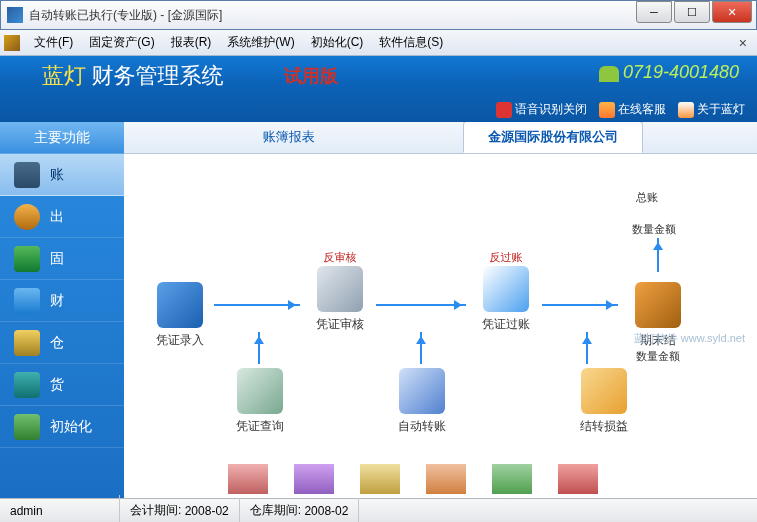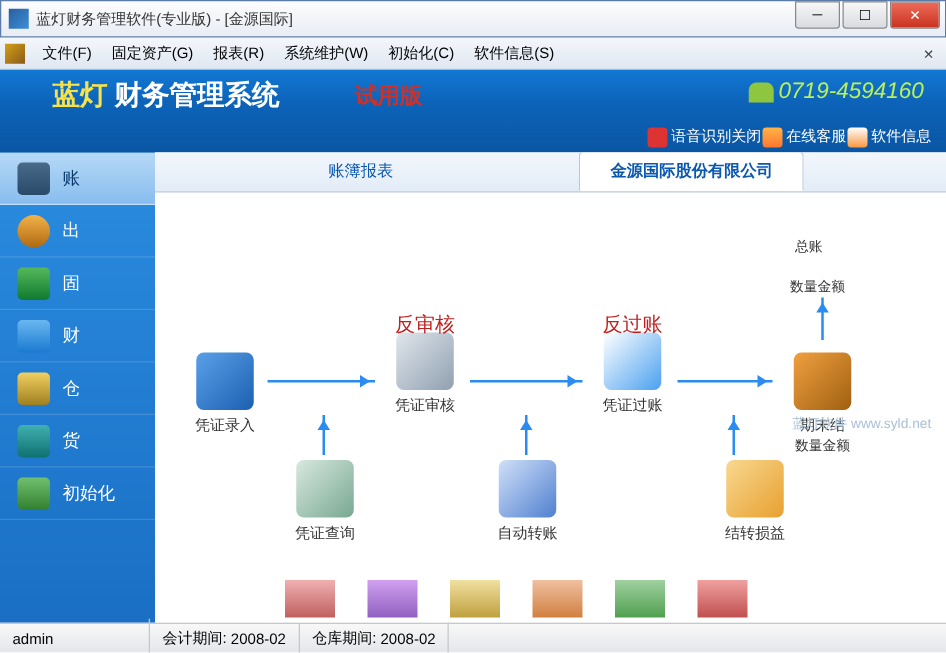--- a/index.html
+++ b/index.html
@@ -14,27 +14,27 @@
 .win-btn.close { background: linear-gradient(#ef6a5a,#c83420); color: #fff; width: 40px; }
 
 
 .menubar { height: 26px; background: linear-gradient(#f4f7fb,#dfe7f2); border-bottom: 1px solid #a9bad0; display: flex; align-items: center; padding: 0 4px; font-size: 12px; }
 .menubar .mb-icon { width: 16px; height: 16px; background: linear-gradient(135deg,#d4a017,#8b5a1b); margin-right: 6px; }
 .menubar .mitem { padding: 3px 8px; cursor: pointer; }
 .menubar .mb-close { margin-left: auto; font-size: 14px; padding: 0 6px; color: #444; cursor: pointer; }
 
 
 .banner { height: 66px; background: linear-gradient(#1278d4, #0c63b8 40%, #0a56a4); position: relative; color: #fff; }
-.banner .brand { position: absolute; left: 42px; top: 5px; font-size: 22px; font-weight: bold; color: #f8e24a; font-family: KaiTi, serif; }
+.banner .brand { position: absolute; left: 42px; top: 5px; font-size: 22px; font-weight: normal; color: #f8e24a; font-family: KaiTi, serif; }
 .banner .brand .sys { color: #fff; }
 .banner .trial { position: absolute; left: 284px; top: 8px; font-size: 18px; font-family: KaiTi, serif; color: #d03026; font-weight: bold; }
 .banner .eng { position: absolute; left: 46px; top: 42px; font-size: 12px; font-weight: bold; letter-spacing: 1px; }
 .banner .phone { position: absolute; right: 18px; top: 6px; font-size: 18px; font-style: italic; color: #baf05a; font-family: "Comic Sans MS", cursive; }
 .banner .phone-icon { display: inline-block; width: 20px; height: 16px; background: #8ec73f; border-radius: 6px 6px 0 0; margin-right: 4px; vertical-align: middle; }
-.banner .links { position: absolute; right: 12px; bottom: 4px; display: flex; gap: 1px; font-size: 12px; }
+.banner .links { position: absolute; right: 12px; bottom: 4px; display: flex; gap: 12px; font-size: 12px; }
 .banner .links .lnk { display: flex; align-items: center; gap: 3px; cursor: pointer; }
 .banner .lnk-icon { width: 16px; height: 16px; border-radius: 3px; }
 .ic-voice { background: #d33; }
 .ic-support { background: linear-gradient(#ffb347,#ff7730); border-radius: 50%; }
 .ic-about { background: linear-gradient(#fff,#fa9740); border-radius: 3px; position: relative; }
 
 
 .body { display: flex; height: 376px; }
 
 
@@ -57,21 +57,21 @@
 .tabs { height: 32px; display: flex; align-items: flex-end; background: linear-gradient(#f3f7fc,#e2ecf7); border-bottom: 1px solid #b8c8dc; }
 .tab { padding: 6px 24px; font-size: 13px; color: #0a58b0; border: 1px solid transparent; cursor: pointer; }
 .tab.active { background: #fff; border: 1px solid #b8c8dc; border-bottom: 1px solid #fff; border-radius: 4px 4px 0 0; color: #0a58b0; font-weight: bold; }
 .tab.right { margin-left: auto; margin-right: 10px; color: #0a58b0; }
 .tab.center { margin: 0 auto; }
 
 
 .workflow { position: relative; height: 340px; }
 .node { position: absolute; width: 60px; text-align: center; font-size: 12px; color: #333; }
 .node .nicon { width: 46px; height: 46px; margin: 0 auto 4px; border-radius: 6px; }
-.node .top-label { font-size: 16px; color: #c02020; margin-bottom: 2px; height: 14px; }
+.node .top-label { font-size: 11px; color: #c02020; margin-bottom: 2px; height: 14px; }
 .node .label { white-space: nowrap; }
 .ni-entry { background: linear-gradient(135deg,#5aa0e8,#1a60b0); }
 .ni-audit { background: linear-gradient(135deg,#e0e6ec,#90a0b0); }
 .ni-post { background: linear-gradient(135deg,#fff,#4aa0f0); }
 .ni-end { background: linear-gradient(135deg,#f0a040,#a06010); }
 .ni-query { background: linear-gradient(135deg,#d8e8e0,#78a890); }
 .ni-auto { background: linear-gradient(135deg,#d0e0f8,#5080d0); }
 .ni-profit { background: linear-gradient(135deg,#f8d890,#e8a030); }
 .arrow { position: absolute; height: 2px; background: #2a8cf0; }
 .arrow::after { content: ""; position: absolute; right: -1px; top: -4px; border: 5px solid transparent; border-left: 8px solid #2a8cf0; }
@@ -91,21 +91,21 @@
 
 .statusbar { height: 24px; border-top: 1px solid #b0b8c0; background: linear-gradient(#f8f8f8,#e4e6ea); display: flex; align-items: center; font-size: 12px; }
 .sb-cell { padding: 16px 10px; border-right: 1px solid #c4c8cc; height: 100%; display: flex; align-items: center; }
 .sb-cell:first-child { width: 120px; }
 </style>
 </head>
 <body>
 
 <div class="titlebar">
   <div class="app-icon"></div>
-  <div class="title">蓝灯财务管理软件(专业版) - [金源国际]</div>
+  <div class="title">自动转账已执行(专业版) - [金源国际]</div>
   <div class="win-controls">
     <div class="win-btn">─</div>
     <div class="win-btn">☐</div>
     <div class="win-btn close">✕</div>
   </div>
 </div>
 
 <div class="menubar">
   <div class="mb-icon"></div>
   <div class="mitem">文件(F)</div>
@@ -117,41 +117,42 @@
   <div class="mb-close">×</div>
 </div>
 
 <div class="banner">
   <div class="brand">
     <span>蓝灯</span>
     <span class="sys">财务管理系统</span>
   </div>
   <div class="trial">试用版</div>
   <div class="phone">
-    <span class="phone-icon"></span><span>0719-4594160</span>
+    <span class="phone-icon"></span><span>0719-4001480</span>
   </div>
   <div class="links">
     <div class="lnk">
         <span class="lnk-icon ic-voice"></span>
         <span>语音识别关闭</span>
       </div>
     <div class="lnk">
         <span class="lnk-icon ic-support"></span>
         <span>在线客服</span>
       </div>
     <div class="lnk">
         <span class="lnk-icon ic-about"></span>
-        <span>软件信息</span>
+        <span>关于蓝灯</span>
       </div>
   </div>
 </div>
 
 <div class="body">
 
   <div class="sidebar">
+    <div class="sidebar-header">主要功能</div>
     <div class="sb-item active">
         <div class="sb-icon ic1"></div>
         <span>账</span>
       </div>
     <div class="sb-item">
         <div class="sb-icon ic2"></div>
         <span>出</span>
       </div>
     <div class="sb-item">
         <div class="sb-icon ic3"></div>

